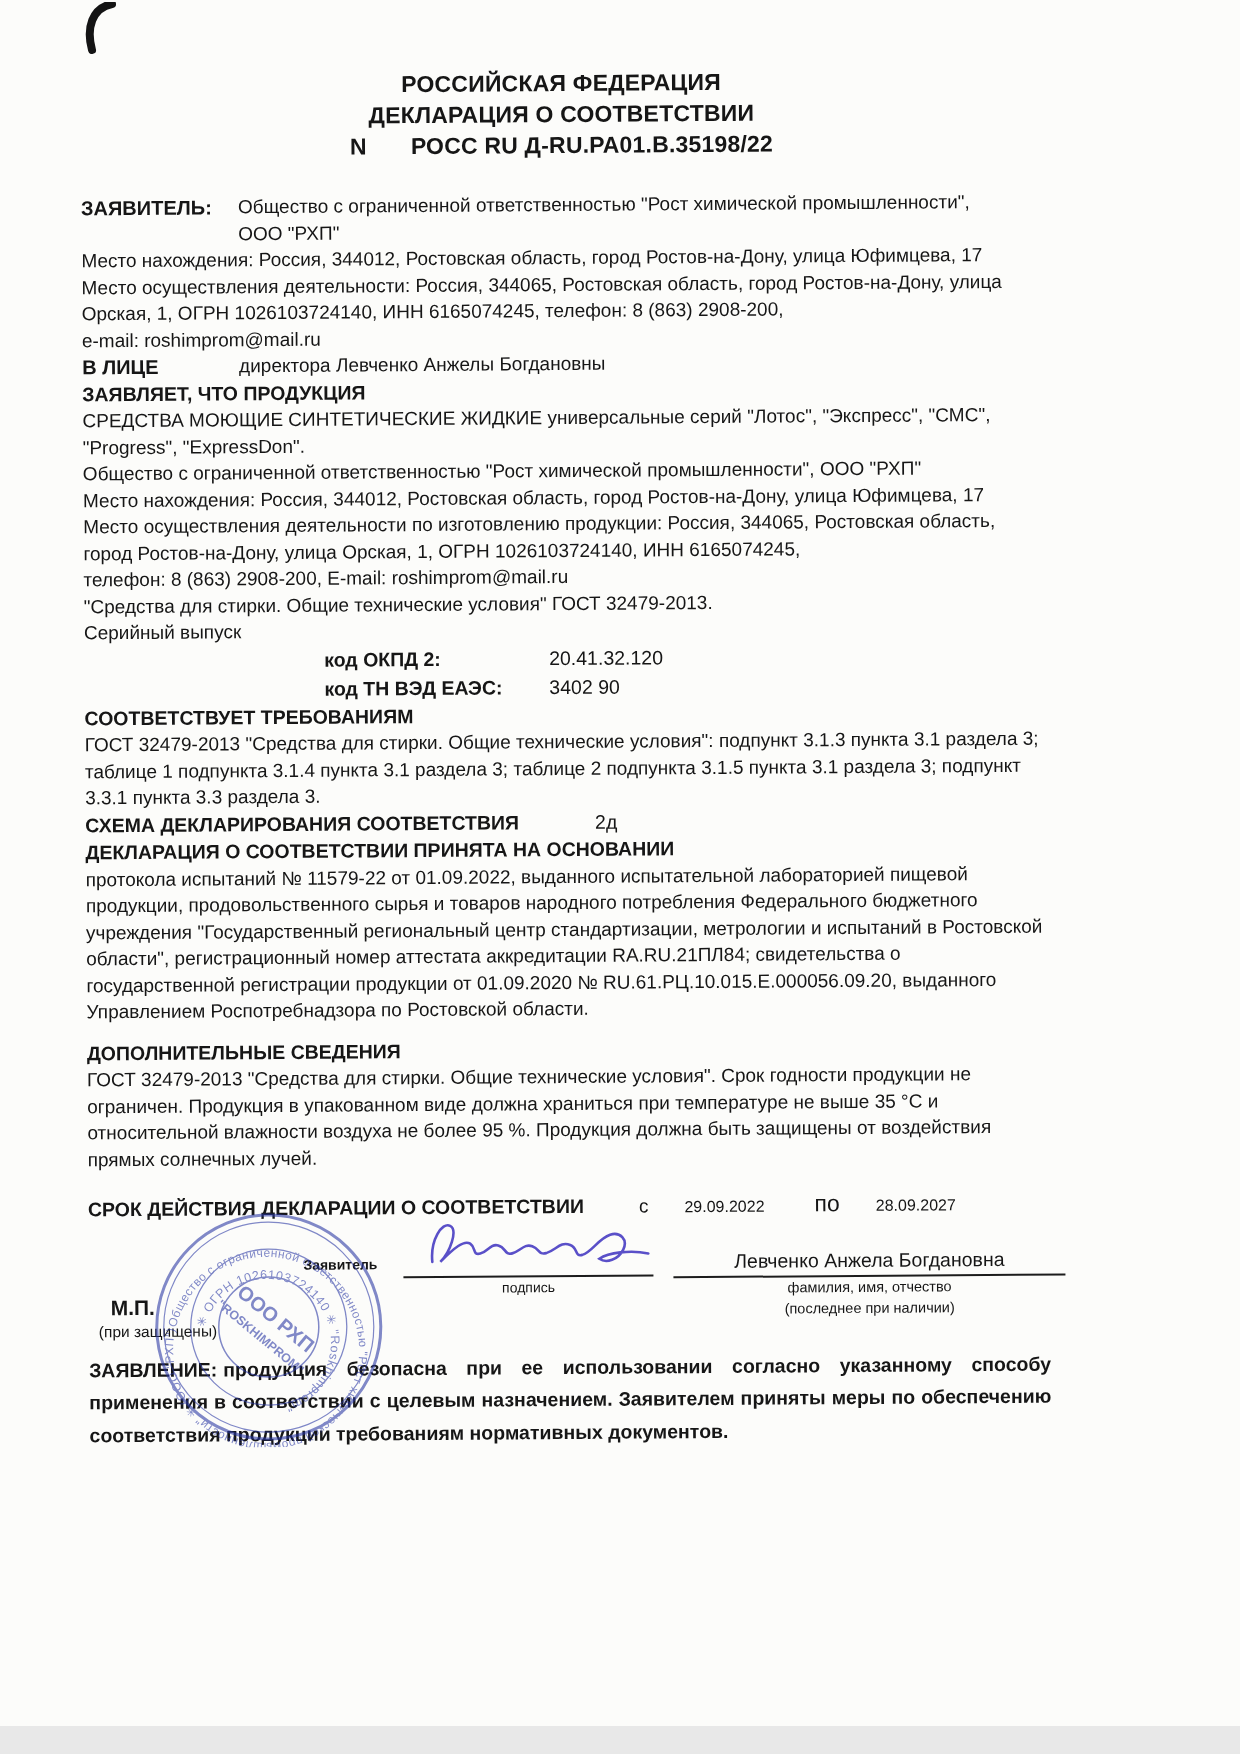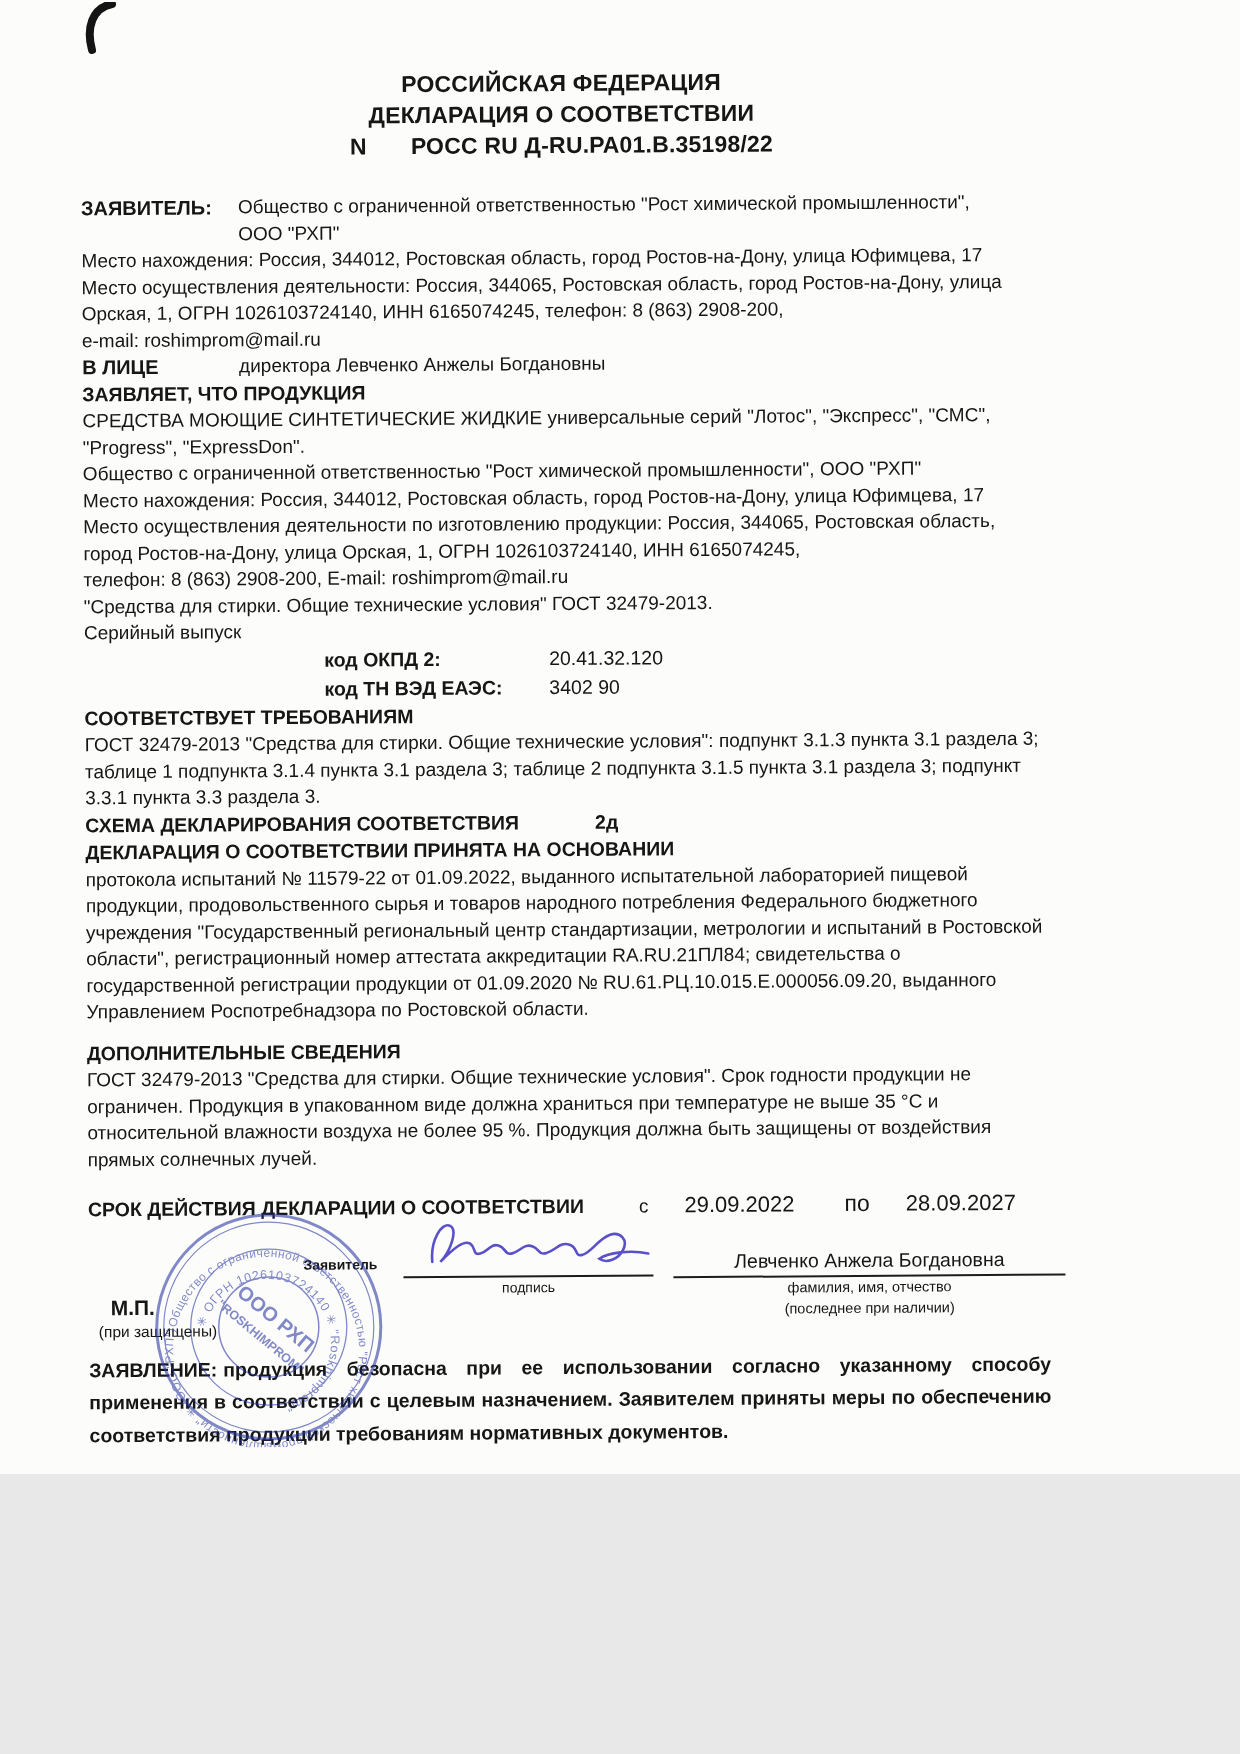--- a/index.html
+++ b/index.html
@@ -1,38 +1,38 @@
 <!DOCTYPE html>
 <html lang="ru"><head>
 <meta charset="utf-8">
 <style>
   html,body{margin:0;padding:0;background:#e8e8e8;}
   .page{
-    position:relative;width:1240px;height:1474px;margin:0 auto;
+    position:relative;width:1240px;height:1726px;margin:0 auto;
     background:#fcfcfa;overflow:hidden;color:#161616;
     font-family:"Liberation Sans","DejaVu Sans",sans-serif;
   }
   .content{
     position:absolute;left:80px;top:68px;width:962px;
     transform:rotate(-0.4deg);transform-origin:50% 0;
   }
   .hdr{ text-align:center;font-weight:bold;font-size:23px;line-height:31px;letter-spacing:.2px;}
   .hdr .numgap{margin-left:44px;}
   .t{font-size:19px;line-height:26.5px;}
   .sec{font-weight:bold;font-size:19.5px;line-height:27.5px;}
   .row{display:flex;}
   .lblcol{flex:0 0 157px;font-weight:bold;font-size:20px;}
   .valcol{flex:1;}
   .applicant-block{margin-top:31px;}
   .codes-row{display:flex;margin-left:240px;line-height:29px;font-size:19.5px;}
   .codes-row .clabel{flex:0 0 225px;font-weight:bold;}
-  .scheme-val{margin-left:76px;font-weight:bold;font-size:19.5px;}
+  .scheme-val{margin-left:76px;font-weight:normal;font-size:19.5px;}
   .validity{margin-top:22px;display:flex;align-items:baseline;}
   .validity .vsep{margin-left:55px;font-size:19px;}
-  .validity .vdate{margin-left:36px;font-size:22px;}
+  .validity .vdate{margin-left:36px;font-size:16px;}
   .validity .vsep2{margin-left:50px;font-size:23px;}
   .additional-lbl{margin-top:14px;}
   .sig-region{position:relative;height:120px;}
   .sig-label{position:absolute;left:215px;top:34px;font-weight:bold;font-size:14px;}
   .sig-scribble{position:absolute;left:330px;top:-12px;width:250px;height:70px;}
   .sig-line{position:absolute;left:315px;top:54px;width:250px;border-bottom:2px solid #1c1c1c;}
   .sig-caption{position:absolute;left:315px;top:58px;width:250px;text-align:center;font-size:14px;}
   .sig-name{position:absolute;left:585px;top:30px;width:392px;text-align:center;font-size:19.5px;}
   .name-line{position:absolute;left:585px;top:56px;width:392px;border-bottom:2px solid #1c1c1c;}
   .name-cap1{position:absolute;left:585px;top:60px;width:392px;text-align:center;font-size:14.5px;}

